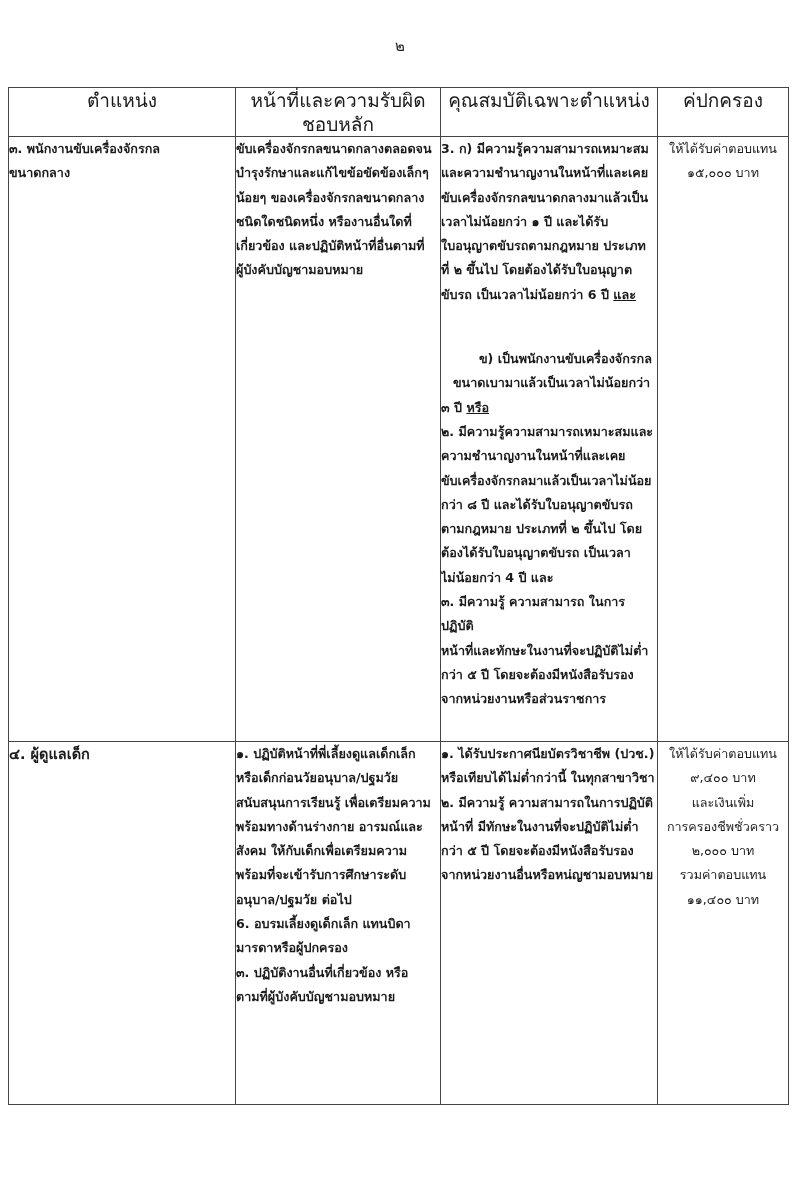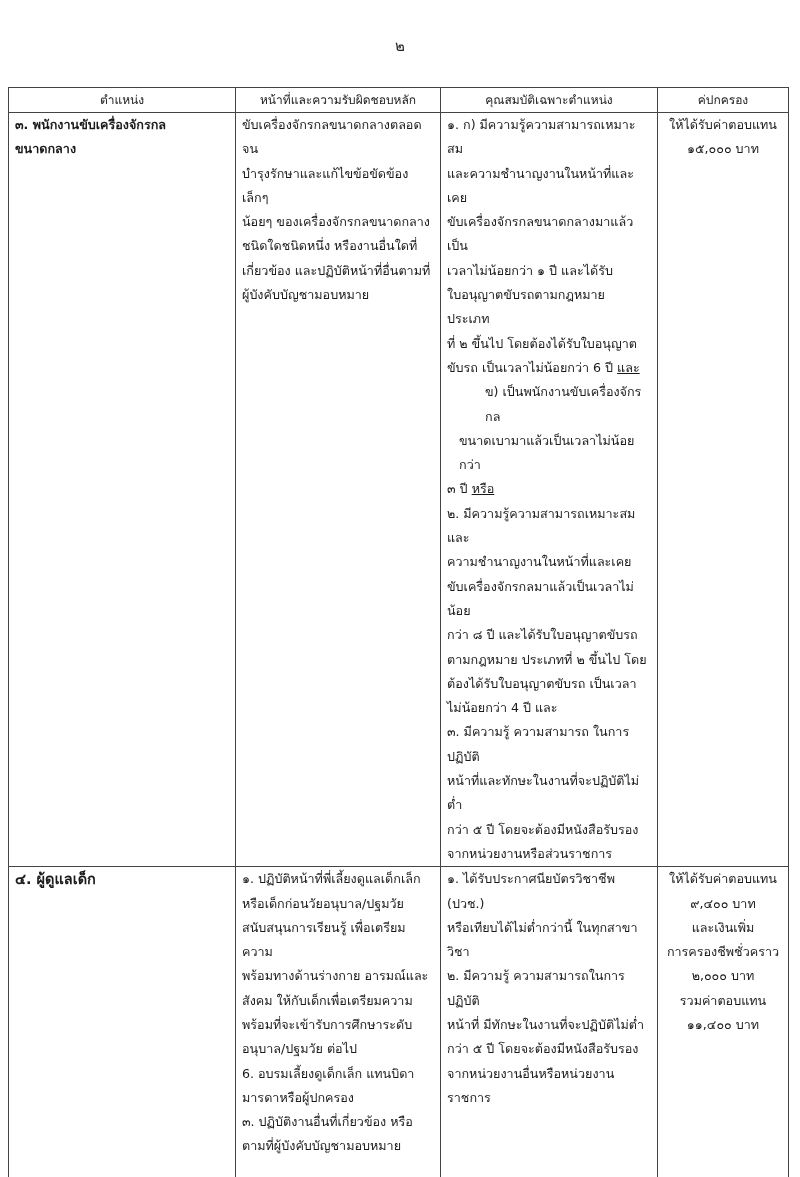--- a/index.html
+++ b/index.html
@@ -29,50 +29,50 @@
       top: 87px;
       left: 8px;
       width: 780px;
       border-collapse: collapse;
       table-layout: fixed;
     }
     table.doc-table th,
     table.doc-table td {
       border: 1px solid #444;
       vertical-align: top;
-      padding: 0 6px;
+      padding: 0 0;
       font-size: 12.6px;
       line-height: 24.3px;
     }
     table.doc-table th {
       font-weight: normal;
       text-align: center;
       height: 24px;
-      font-size: 12px;
+      font-size: 19px;
       line-height: 24px;
       padding: 0 4px;
     }
     col.c1 { width: 227px; }
     col.c2 { width: 205px; }
     col.c3 { width: 217px; }
     col.c4 { width: 131px; }
     tr.row-3 td { height: 604px; }
     tr.row-4 td { height: 362px; }
     .position-title {
       font-weight: bold;
       font-size: 13px;
       line-height: 24px;
       padding-top: 2px;
     }
     .position-title.big { font-size: 14.5px; }
     .para { display: block; }
-    .indent { padding-left: 38px; }
+    .indent { padding-left: 38px; margin-top: 40px; }
     .indent-sm { padding-left: 12px; }
     .underline { text-decoration: underline; }
-    .duties, .quals { text-align: left; padding-top: 2px; }
+    .duties, .quals { text-align: left; padding-top: 2px; font-weight: bold; }
     .pay { text-align: center; padding-top: 2px; }
     .pay span { display: block; }
   </style>
 </head>
 <body>
 
 <div class="page-number">๒</div>
 
 <table class="doc-table">
   <colgroup>
@@ -98,21 +98,21 @@
       </td>
       <td class="duties">
         <span class="para">ขับเครื่องจักรกลขนาดกลางตลอดจน</span>
         <span class="para">บำรุงรักษาและแก้ไขข้อขัดข้องเล็กๆ</span>
         <span class="para">น้อยๆ ของเครื่องจักรกลขนาดกลาง</span>
         <span class="para">ชนิดใดชนิดหนึ่ง หรืองานอื่นใดที่</span>
         <span class="para">เกี่ยวข้อง และปฏิบัติหน้าที่อื่นตามที่</span>
         <span class="para">ผู้บังคับบัญชามอบหมาย</span>
       </td>
       <td class="quals">
-        <span class="para">๑. ก) มีความรู้ความสามารถเหมาะสม</span>
+        <span class="para">3. ก) มีความรู้ความสามารถเหมาะสม</span>
         <span class="para">และความชำนาญงานในหน้าที่และเคย</span>
         <span class="para">ขับเครื่องจักรกลขนาดกลางมาแล้วเป็น</span>
         <span class="para">เวลาไม่น้อยกว่า ๑ ปี และได้รับ</span>
         <span class="para">ใบอนุญาตขับรถตามกฎหมาย ประเภท</span>
         <span class="para">ที่ ๒ ขึ้นไป โดยต้องได้รับใบอนุญาต</span>
         <span class="para"><span>ขับรถ เป็นเวลาไม่น้อยกว่า 6 ปี</span> <span class="underline">และ</span></span>
         <span class="para indent">ข) เป็นพนักงานขับเครื่องจักรกล</span>
         <span class="para indent-sm">ขนาดเบามาแล้วเป็นเวลาไม่น้อยกว่า</span>
         <span class="para"><span>๓ ปี</span> <span class="underline">หรือ</span></span>
         <span class="para">๒. มีความรู้ความสามารถเหมาะสมและ</span>
@@ -149,21 +149,21 @@
         <span class="para">มารดาหรือผู้ปกครอง</span>
         <span class="para">๓. ปฏิบัติงานอื่นที่เกี่ยวข้อง หรือ</span>
         <span class="para">ตามที่ผู้บังคับบัญชามอบหมาย</span>
       </td>
       <td class="quals">
         <span class="para">๑. ได้รับประกาศนียบัตรวิชาชีพ (ปวช.)</span>
         <span class="para">หรือเทียบได้ไม่ต่ำกว่านี้ ในทุกสาขาวิชา</span>
         <span class="para">๒. มีความรู้ ความสามารถในการปฏิบัติ</span>
         <span class="para">หน้าที่ มีทักษะในงานที่จะปฏิบัติไม่ต่ำ</span>
         <span class="para">กว่า ๕ ปี โดยจะต้องมีหนังสือรับรอง</span>
-        <span class="para">จากหน่วยงานอื่นหรือหน่วยงานราชการ</span>
+        <span class="para">จากหน่วยงานอื่นหรือหน่ญชามอบหมาย</span>
       </td>
       <td class="pay">
         <span>ให้ได้รับค่าตอบแทน</span>
         <span>๙,๔๐๐ บาท</span>
         <span>และเงินเพิ่ม</span>
         <span>การครองชีพชั่วคราว</span>
         <span>๒,๐๐๐ บาท</span>
         <span>รวมค่าตอบแทน</span>
         <span>๑๑,๔๐๐ บาท</span>
       </td>

